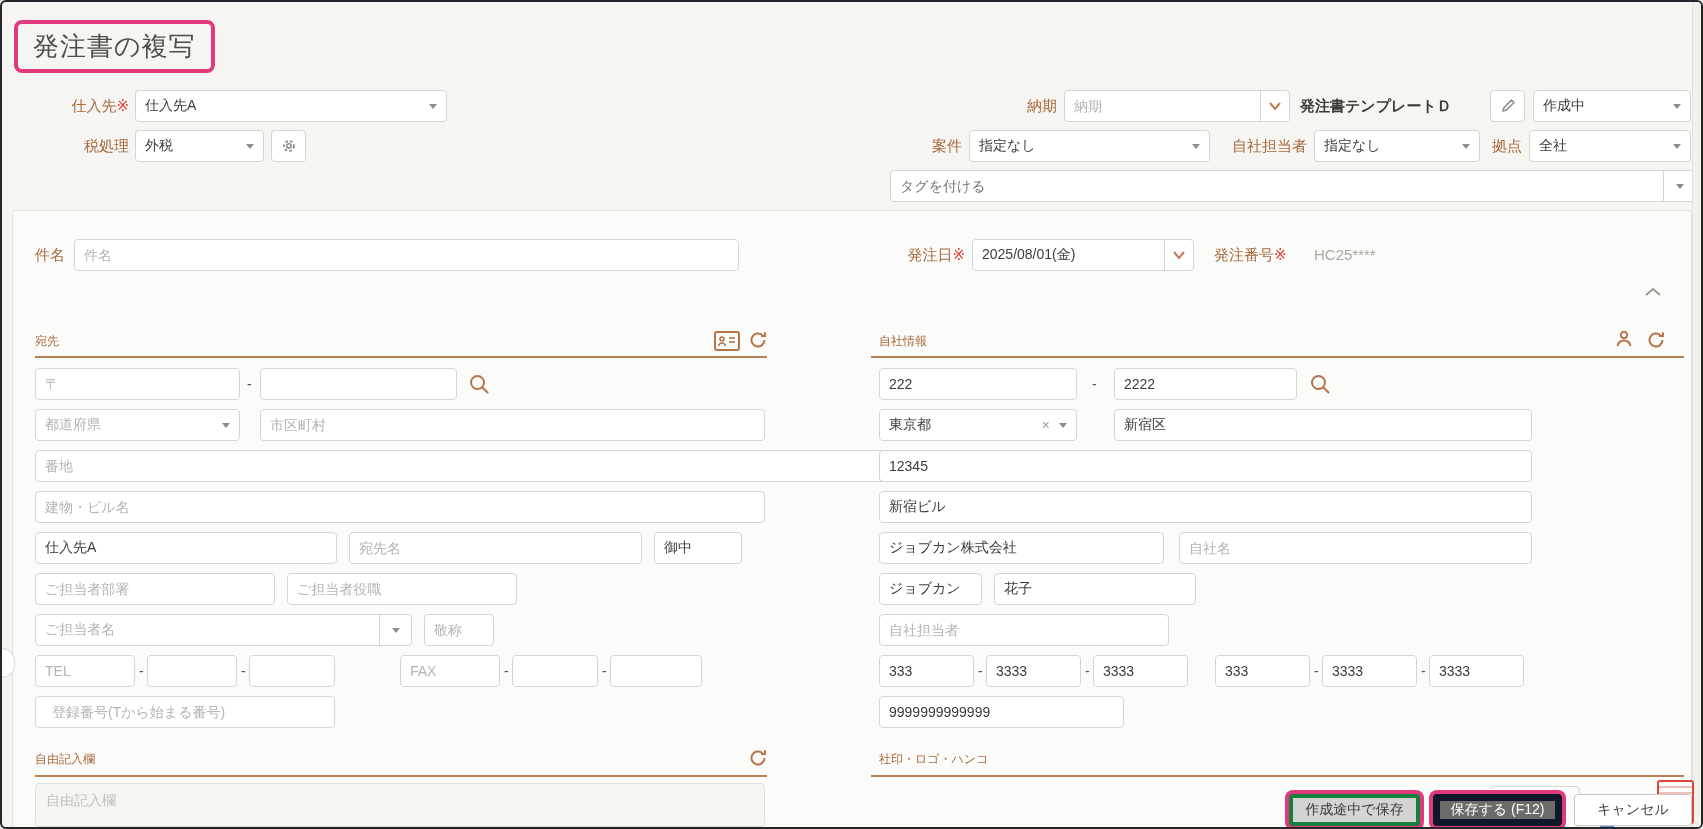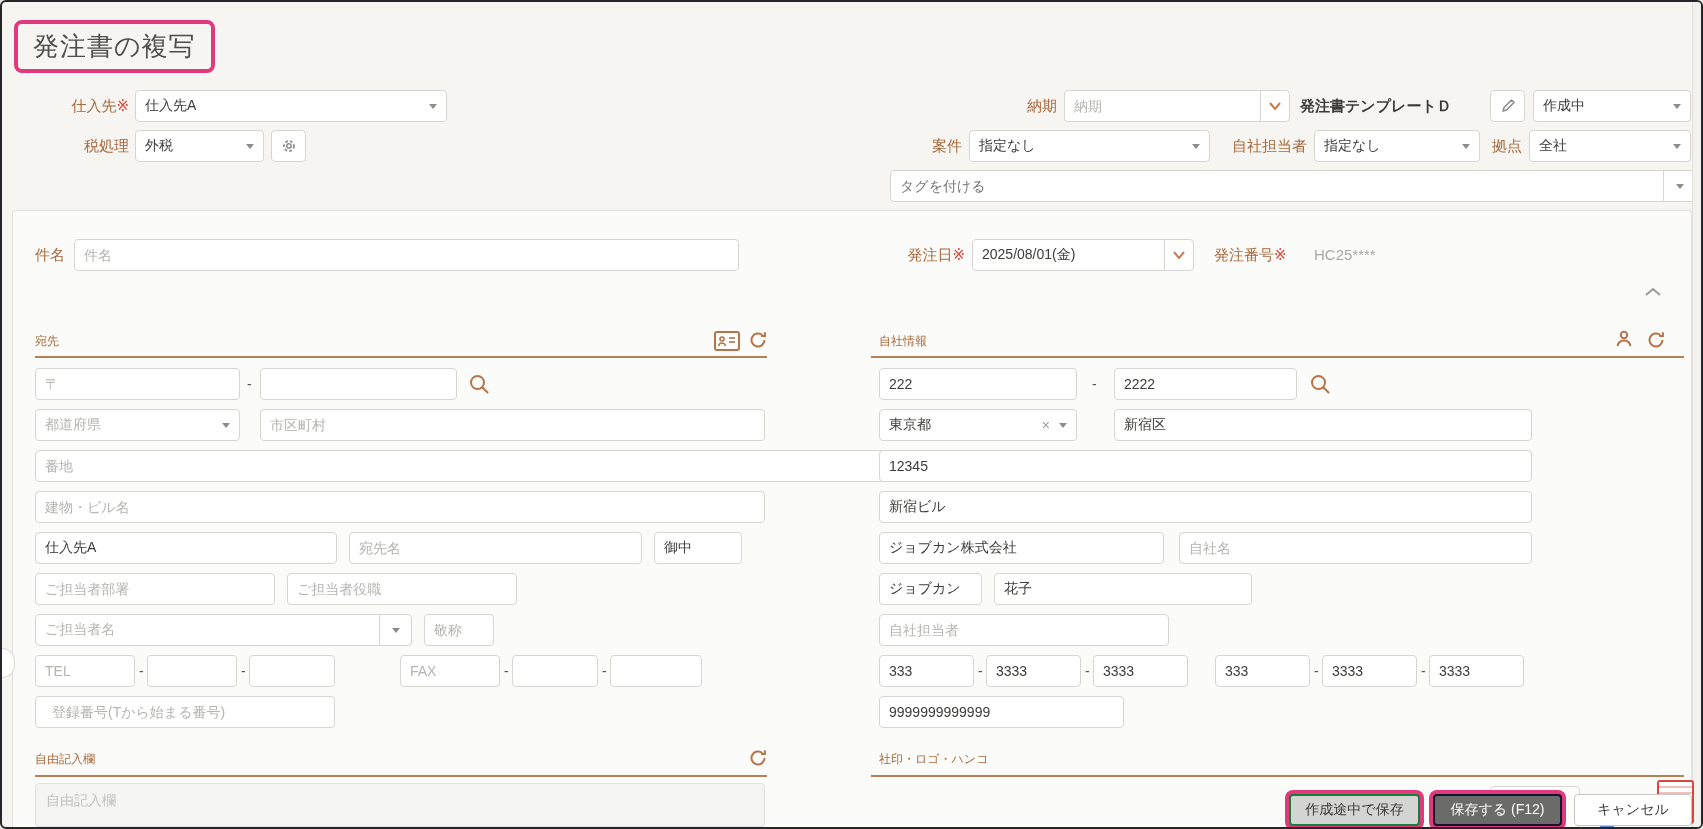--- a/index.html
+++ b/index.html
@@ -33,22 +33,22 @@
   .combo{position:absolute;height:32px;border:1px solid #d6d5d2;border-radius:4px;background:#fff;
     box-sizing:border-box;display:flex;align-items:stretch;cursor:pointer;}
   .combo .combo-txt{flex:1;display:flex;align-items:center;padding:0 9px;font-size:14px;color:#b5b4b1;}
   .combo .combo-seg{width:31px;border-left:1px solid #d6d5d2;display:flex;align-items:center;justify-content:center;position:relative;}
   .combo .combo-seg .caret{position:static;margin:0;}
   .txtarea{position:absolute;border:1px solid #e0dfdc;background:#f5f5f2;border-radius:4px;
     padding:8px 10px;font-size:14px;font-family:inherit;color:#3c3c3a;box-sizing:border-box;resize:none;outline:none;}
   .txtarea::placeholder{color:#c2c1be;opacity:1;}
   .btn{position:absolute;height:32px;border-radius:4px;font-size:14px;display:flex;align-items:center;justify-content:center;
     box-sizing:border-box;cursor:pointer;font-family:inherit;white-space:nowrap;z-index:3;}
-  .btn.draft{background:#d4d4d2;border:2px solid #15803d;color:#3a3a38;box-shadow:0 0 0 4px #e13a7c;}
-  .btn.save{background:#6b6b69;border:2px solid #0f172a;color:#ffffff;box-shadow:0 0 0 4px #e13a7c;}
+  .btn.draft{background:#d4d4d2;border:4px solid #15803d;color:#3a3a38;box-shadow:0 0 0 4px #e13a7c;}
+  .btn.save{background:#6b6b69;border:7px solid #0f172a;color:#ffffff;box-shadow:0 0 0 4px #e13a7c;}
   .btn.cancel{background:#ffffff;border:1px solid #c6c6c3;color:#3a3a38;}
   .icon-btn{position:absolute;cursor:pointer;line-height:0;}
   .scrollstrip{position:absolute;left:1690px;top:0;width:9px;height:825px;background:#f2f1ee;border-left:1px solid #e2e1de;}
   .notch{position:absolute;left:0;top:646px;width:12px;height:28px;background:#ffffff;border:1px solid #d9d8d5;border-left:none;
     border-radius:0 14px 14px 0;z-index:5;}
   .frag-box{position:absolute;left:1488px;top:784px;width:88px;height:40px;border:1px solid #d8d8d5;background:#fcfcfa;border-radius:4px;z-index:1;}
   .stamp-frag{position:absolute;left:1655px;top:778px;width:37px;height:44px;border:2px solid #d8463c;border-radius:3px;
     background:repeating-linear-gradient(0deg,#fff 0 4px,#f0c0bb 4px 6px);z-index:2;box-sizing:border-box;}
   .blue-frag{position:absolute;left:1598px;top:817px;width:14px;height:10px;background:#5b8bd8;border-radius:3px;z-index:1;}
 </style>
@@ -271,21 +271,21 @@
   <input class="ipt" style="left: 1112px; top: 407px; width: 418px;" value="新宿区">
 
   <input class="ipt" style="left: 877px; top: 448px; width: 653px;" value="12345">
 
   <input class="ipt" style="left: 877px; top: 489px; width: 653px;" value="新宿ビル">
 
   <input class="ipt" style="left: 877px; top: 530px; width: 285px;" value="ジョブカン株式会社">
   <input class="ipt" style="left: 1177px; top: 530px; width: 353px;" placeholder="自社名">
 
   <input class="ipt" style="left: 877px; top: 571px; width: 103px;" value="ジョブカン">
-  <input class="ipt" style="left: 992px; top: 571px; width: 258px;" value="花子">
+  <input class="ipt" style="left: 992px; top: 571px; width: 202px;" value="花子">
 
   <input class="ipt" style="left: 877px; top: 612px; width: 290px;" placeholder="自社担当者">
 
   <input class="ipt" style="left: 877px; top: 653px; width: 95px;" value="333">
   <span class="dash" style="left:976px;top:653px;">-</span>
   <input class="ipt" style="left: 984px; top: 653px; width: 95px;" value="3333">
   <span class="dash" style="left:1083px;top:653px;">-</span>
   <input class="ipt" style="left: 1091px; top: 653px; width: 95px;" value="3333">
   <input class="ipt" style="left: 1213px; top: 653px; width: 95px;" value="333">
   <span class="dash" style="left:1312px;top:653px;">-</span>

